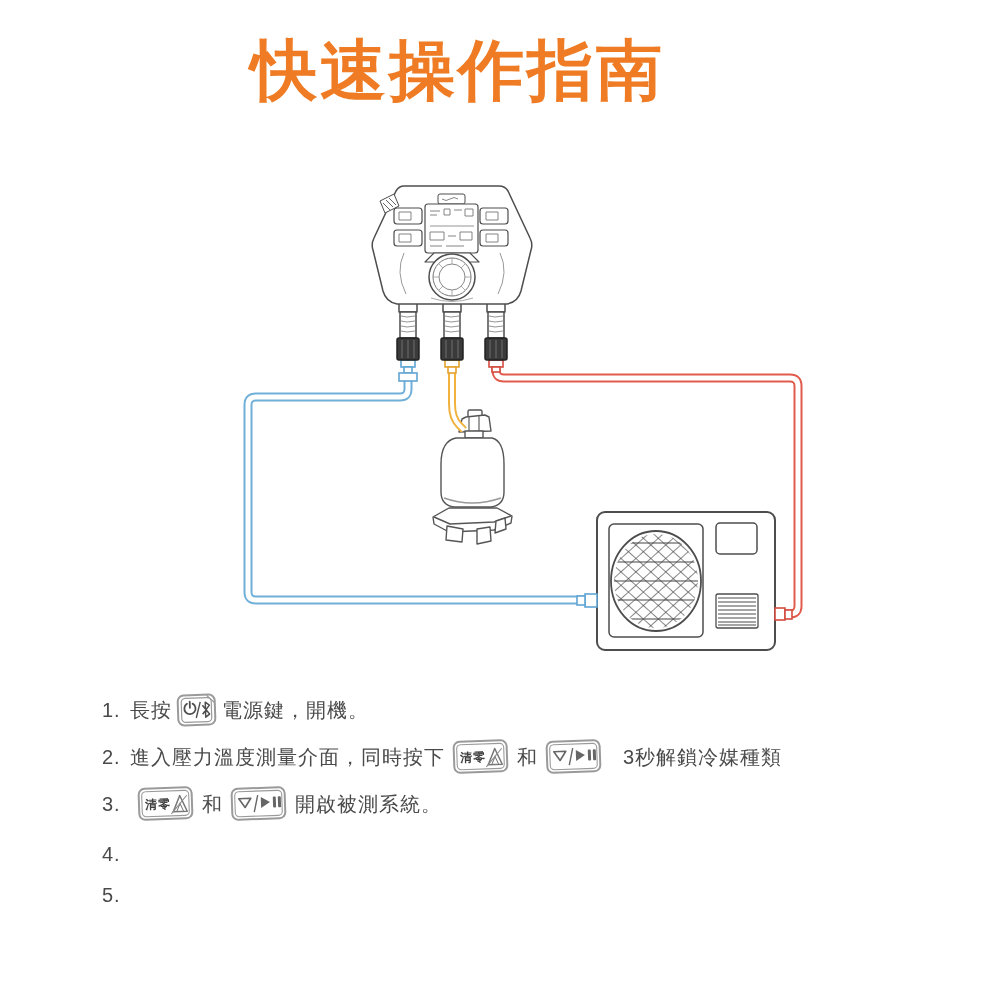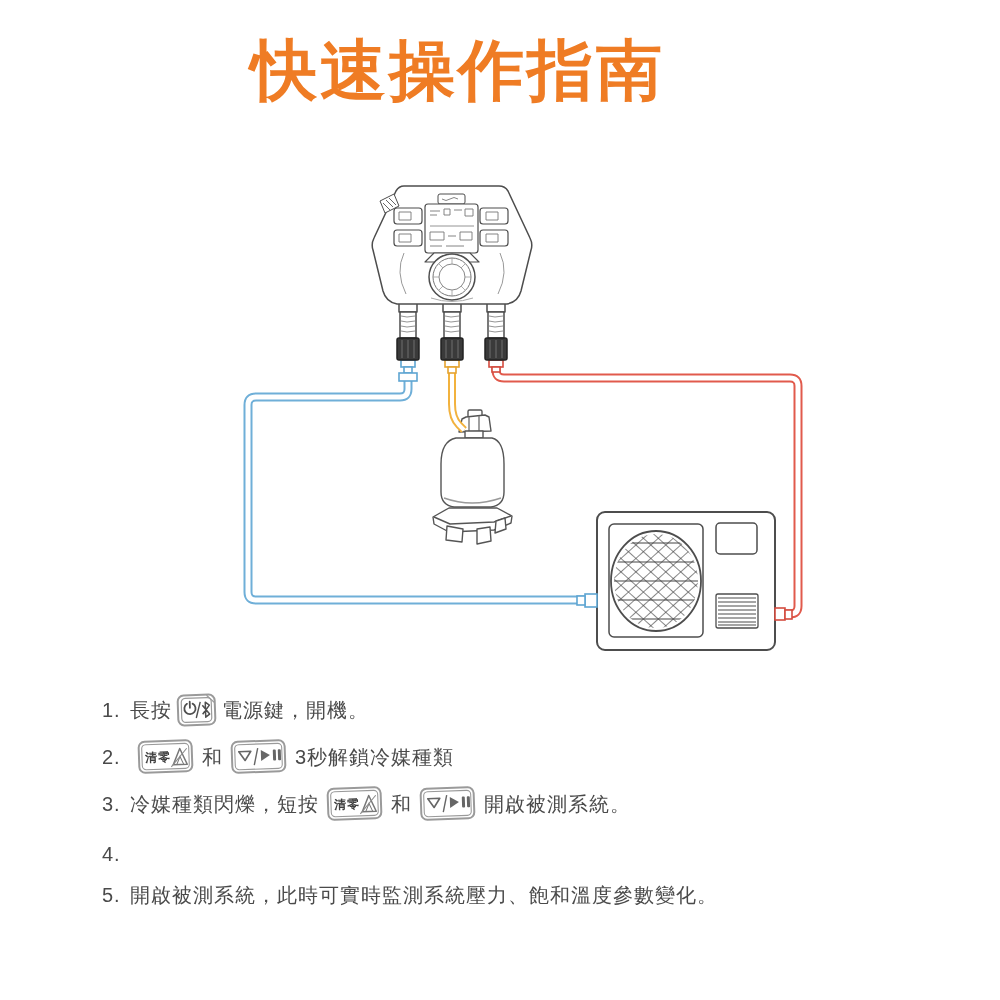--- a/index.html
+++ b/index.html
@@ -11,21 +11,21 @@
   .steps{position:absolute;left:102px;top:689px;width:840px;color:#4A4A4A;font-size:20px;letter-spacing:1px;}
   .step{display:flex;align-items:center;white-space:nowrap;}
   .step .num{display:inline-block;width:28px;flex:0 0 28px;}
   .step.r1{height:42px;margin-bottom:4px;}
   .step.r2{height:44px;margin-bottom:3px;}
   .step.r3{height:44px;margin-bottom:15px;}
   .step.r4{height:27px;margin-bottom:14px;}
   .step.r5{height:27px;}
   .key{display:inline-flex;align-items:center;justify-content:center;margin:0 7px;transform:rotate(-2deg);}
   .key.pwr{margin:0 4px;}
-  .gap-lg{}
+  .gap-lg{margin-left:13px;}
   svg text{font-family:"Liberation Sans","DejaVu Sans",sans-serif;}
 </style>
 </head>
 <body>
 
 <div class="stage">
 
   <div class="title">快速操作指南</div>
 
   <svg class="diagram-svg" viewBox="0 0 1000 1000">
@@ -240,20 +240,21 @@
           </g>
           <line x1="20" y1="26" x2="24.5" y2="10" stroke="#4F4F4F" stroke-width="1.4"></line>
           <path d="M26.5,13.5 L33.5,22.5 L29.5,25.5 L29.5,10.5 L33.5,13.5 L26.5,22.5" fill="none" stroke="#4F4F4F" stroke-width="1.5" stroke-linejoin="round"></path>
         </svg>
       </span>
       <span>電源鍵，開機。</span>
     </div>
 
     <div class="step r2">
       <span class="num">2.</span>
+      <span>進入壓力溫度測量介面，同時按下</span>
       <span class="key">
         <svg width="58" height="38" viewBox="0 0 58 38">
           <rect x="2" y="3" width="53" height="31" rx="6" fill="#fff" stroke="#9A9A9A" stroke-width="2"></rect>
           <rect x="5" y="6" width="47" height="25" rx="4" fill="#fff" stroke="#9A9A9A" stroke-width="1.1"></rect>
           <text x="8" y="23" font-size="12" font-weight="bold" fill="#3F3F3F">清零</text>
           <g>
             <path d="M36,27 L43,11 L50,27 Z" fill="#fff" stroke="#777" stroke-width="1.5" stroke-linejoin="round"></path>
             <path d="M39.5,27 L43,19 L46.5,27" fill="none" stroke="#777" stroke-width="1"></path>
             <line x1="34" y1="29" x2="50" y2="11" stroke="#8A8A8A" stroke-width="1.1"></line>
           </g>
@@ -271,21 +272,20 @@
               <rect x="43" y="12" width="3" height="11" rx="1" fill="#666"></rect>
               <rect x="48" y="12" width="3" height="11" rx="1" fill="#666"></rect>
             </g>
         </svg>
       </span>
       <span class="gap-lg">3秒解鎖冷媒種類</span>
     </div>
 
     <div class="step r3">
       <span class="num">3.</span>
-      <span>冷媒種類閃爍，短按</span>
       <span class="key">
         <svg width="58" height="38" viewBox="0 0 58 38">
           <rect x="2" y="3" width="53" height="31" rx="6" fill="#fff" stroke="#9A9A9A" stroke-width="2"></rect>
           <rect x="5" y="6" width="47" height="25" rx="4" fill="#fff" stroke="#9A9A9A" stroke-width="1.1"></rect>
           <text x="8" y="23" font-size="12" font-weight="bold" fill="#3F3F3F">清零</text>
           <g>
             <path d="M36,27 L43,11 L50,27 Z" fill="#fff" stroke="#777" stroke-width="1.5" stroke-linejoin="round"></path>
             <path d="M39.5,27 L43,19 L46.5,27" fill="none" stroke="#777" stroke-width="1"></path>
             <line x1="34" y1="29" x2="50" y2="11" stroke="#8A8A8A" stroke-width="1.1"></line>
           </g>
@@ -307,17 +307,16 @@
       </span>
       <span>開啟被測系統。</span>
     </div>
 
     <div class="step r4">
       <span class="num">4.</span>
     </div>
 
     <div class="step r5">
       <span class="num">5.</span>
-      <span>開啟被測系統，此時可實時監測系統壓力、飽和溫度參數變化。</span>
     </div>
 
   </div>
 </div>
 
 </body></html>

